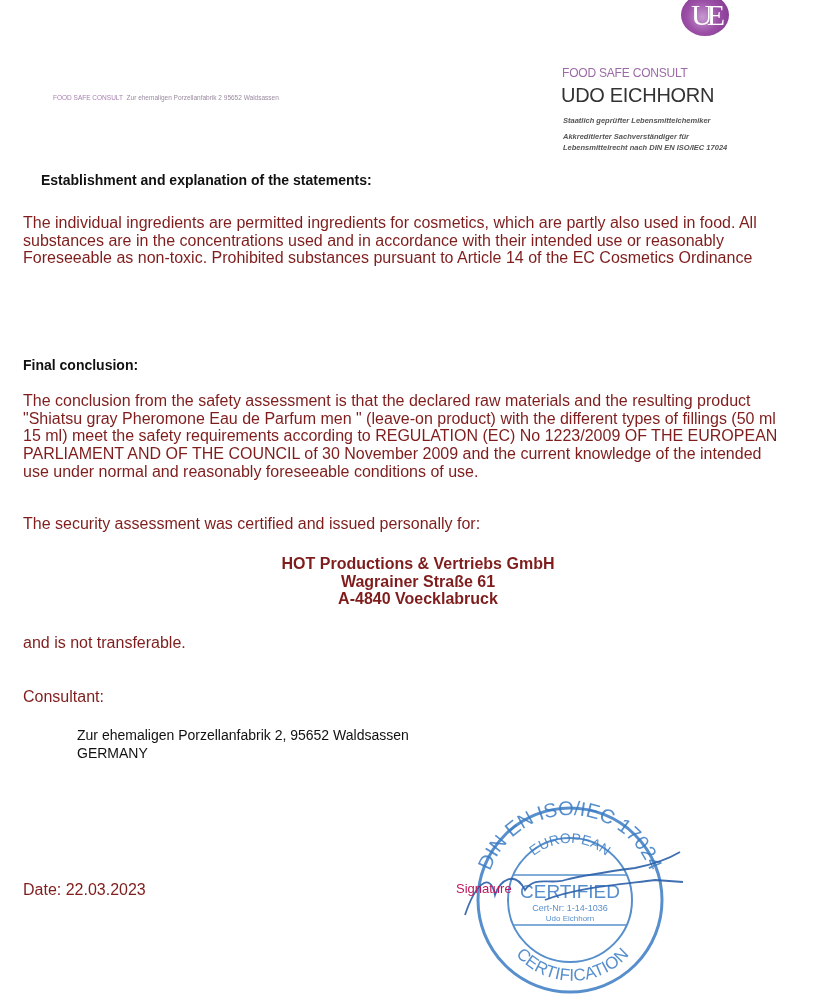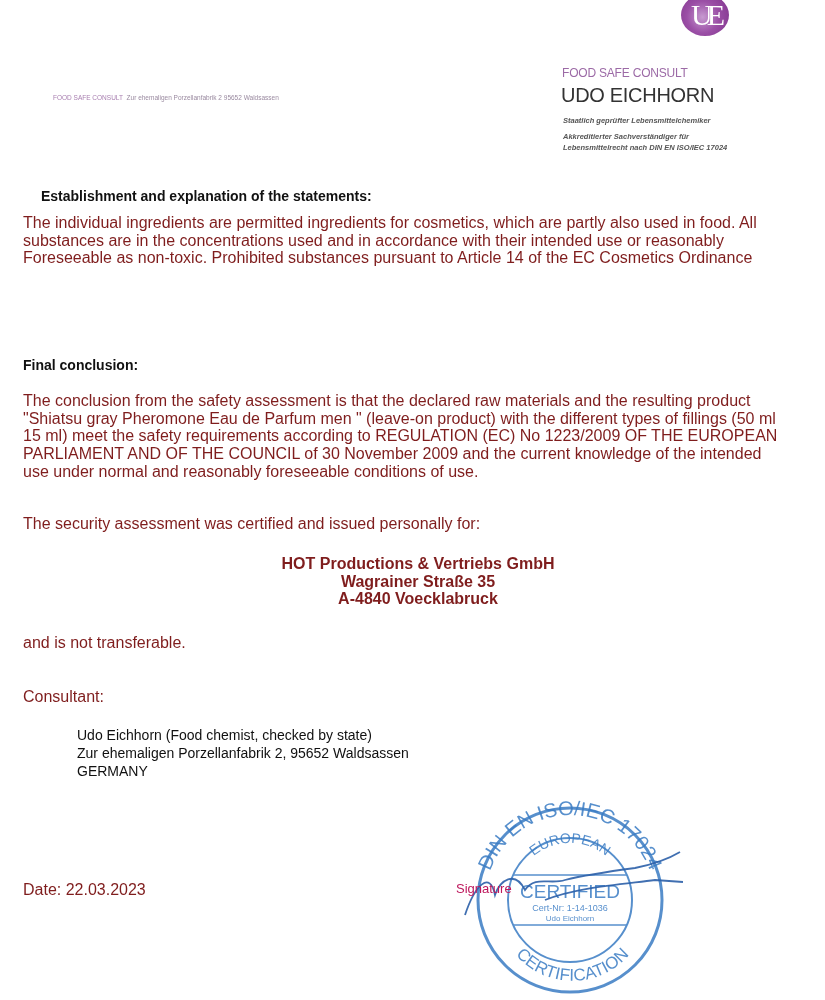--- a/index.html
+++ b/index.html
@@ -44,47 +44,46 @@
 </div>
 
 <div class="abs lh-brand">FOOD SAFE CONSULT</div>
 <div class="abs lh-name">UDO EICHHORN</div>
 <div class="abs lh-sub lh-sub1">Staatlich geprüfter Lebensmittelchemiker</div>
 <div class="abs lh-sub lh-sub2">
   <div>Akkreditierter Sachverständiger für</div>
   <div>Lebensmittelrecht nach DIN EN ISO/IEC 17024</div>
 </div>
 
-<div class="abs heading" style="top:188px;padding-left:18px;">Establishment and explanation of the statements:</div>
+<div class="abs heading" style="top:172px;padding-left:18px;">Establishment and explanation of the statements:</div>
 <div class="abs para" style="top:214px;">
   <div>The individual ingredients are permitted ingredients for cosmetics, which are partly also used in food. All</div>
   <div>substances are in the concentrations used and in accordance with their intended use or reasonably</div>
   <div>Foreseeable as non-toxic. Prohibited substances pursuant to Article 14 of the EC Cosmetics Ordinance</div>
 </div>
 
 <div class="abs heading" style="top:333px;margin-top:24px;">Final conclusion:</div>
 <div class="abs para" style="top:372px;margin-top:20px;">
   <div>The conclusion from the safety assessment is that the declared raw materials and the resulting product</div>
   <div>"Shiatsu gray Pheromone Eau de Parfum men " (leave-on product) with the different types of fillings (50 ml</div>
   <div>15 ml) meet the safety requirements according to REGULATION (EC) No 1223/2009 OF THE EUROPEAN</div>
   <div>PARLIAMENT AND OF THE COUNCIL of 30 November 2009 and the current knowledge of the intended</div>
   <div>use under normal and reasonably foreseeable conditions of use.</div>
 </div>
 
 <div class="abs para" style="top:515px;">The security assessment was certified and issued personally for:</div>
 <div class="abs para bold" style="top:555px;text-align:center;">
   <div>HOT Productions &amp; Vertriebs GmbH</div>
-  <div>Wagrainer Straße 35</div>
+  <div>Wagrainer Straße 61</div>
   <div>A-4840 Voecklabruck</div>
 </div>
 <div class="abs para" style="top:634px;">and is not transferable.</div>
 
 <div class="abs para" style="top:688px;">Consultant:</div>
 <div class="abs indent" style="top:726px;">
-  <div>Udo Eichhorn (Food chemist, checked by state)</div>
   <div>Zur ehemaligen Porzellanfabrik 2, 95652 Waldsassen</div>
   <div>GERMANY</div>
 </div>
 
 <div class="abs para" style="top:881px;">Date: 22.03.2023</div>
 
 <svg class="abs stamp" viewBox="0 0 230 205">
   <defs>
     <path id="arcTop" d="M 30 110 A 85 85 0 0 1 200 110"></path>
     <path id="arcInnerTop" d="M 58 110 A 57 57 0 0 1 172 110"></path>

